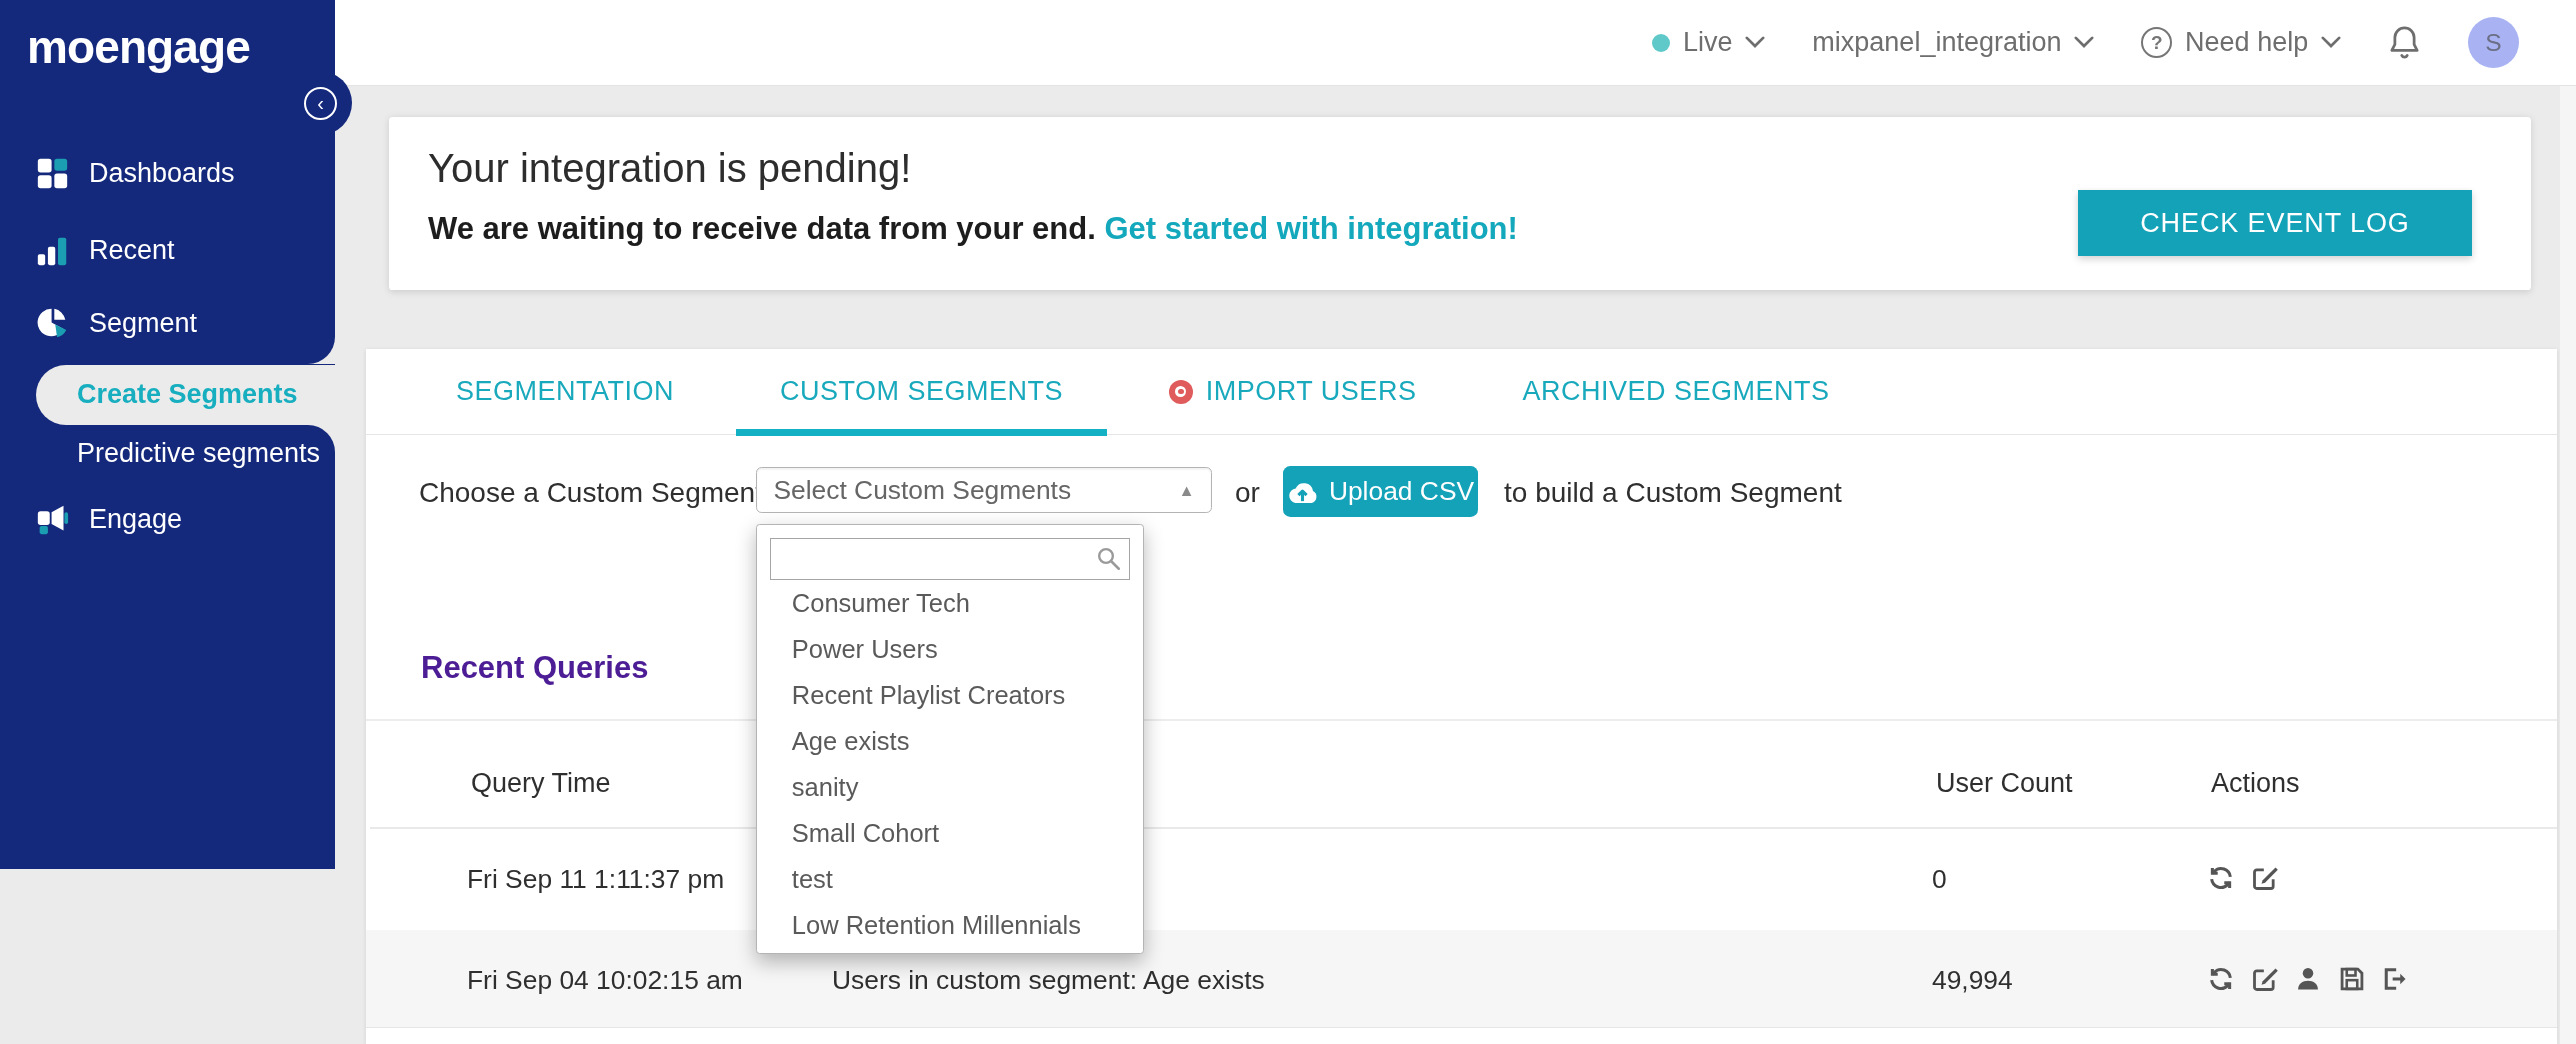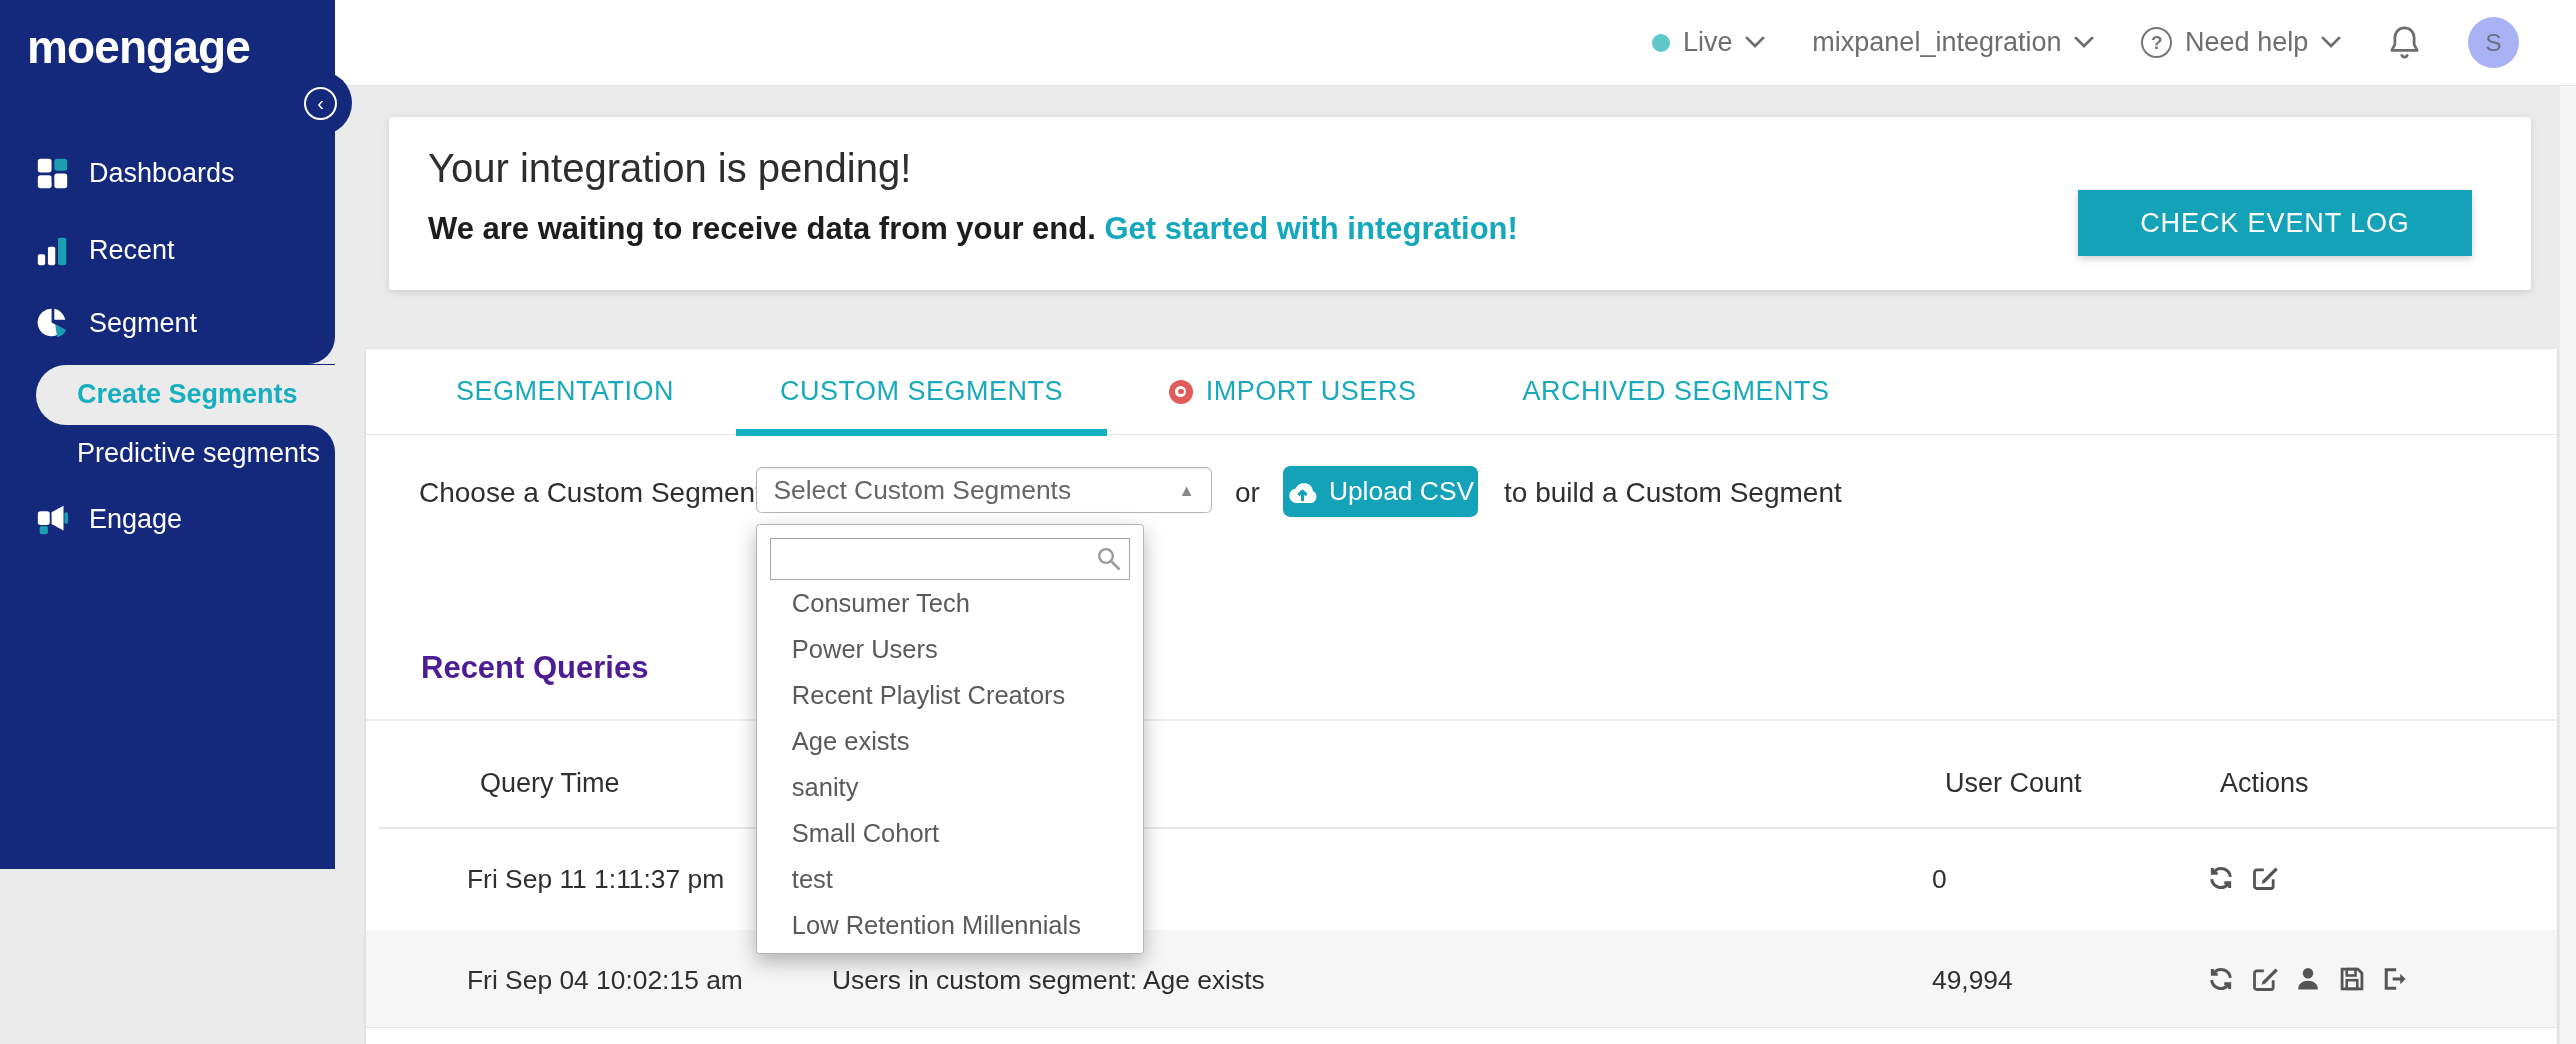--- a/index.html
+++ b/index.html
@@ -82,21 +82,21 @@
               z-index:20; padding:12.8px 12.8px 7.3px 12.8px; }
   .dd-search { position:relative; height:42px; border:1.8px solid #a5a5a5; background:#ffffff; }
   .dd-search input { width:100%; height:100%; border:none; outline:none; font-size:24px;
                      font-family:"Liberation Sans",sans-serif; padding:0 42px 0 11px; }
   .dd-search .mag { position:absolute; right:7.3px; top:7.3px; width:25.5px; height:25.5px; }
   .dd-item { height:46px; line-height:46px; padding-left:22px; font-size:25.5px; color:#5a5a5a; cursor:pointer; }
 
   .rq-title { position:absolute; left:55px; top:301px; font-size:31px; font-weight:bold; color:#4c1d95; }
   .rq-divider { position:absolute; left:0; right:0; top:370px; height:1.8px; background:#ececec; }
 
-  .thead-row { position:absolute; left:13px; right:0; top:372px; height:108px;padding-left:40px; }
+  .thead-row { position:absolute; left:4px; right:0; top:372px; height:108px;padding-left:40px; }
   .th { position:absolute; top:47px; font-size:27px; color:#2f2f2f; }
   .thead-row .divider { position:absolute; left:0; right:0; bottom:0; height:1.8px; background:#e9e9e9; }
   .trow { position:absolute; left:0; right:0; }
   .trow.r1 { top:480px; height:100px; background:#ffffff; }
   .trow.r2 { top:581px; height:98px; background:#f6f6f6; border-bottom:1.8px solid #e6e6e6; }
   .td { position:absolute; font-size:26.4px; color:#2f2f2f; top:35px; }
   .col-time { left:101px; } .col-query { left:466px; } .col-count { left:1566px; } .col-actions { left:1841px; }
   .actions-cell { display:flex; gap:15.5px; align-items:center; }
   .act-icon { width:28px; height:28px; cursor:pointer; }
 

